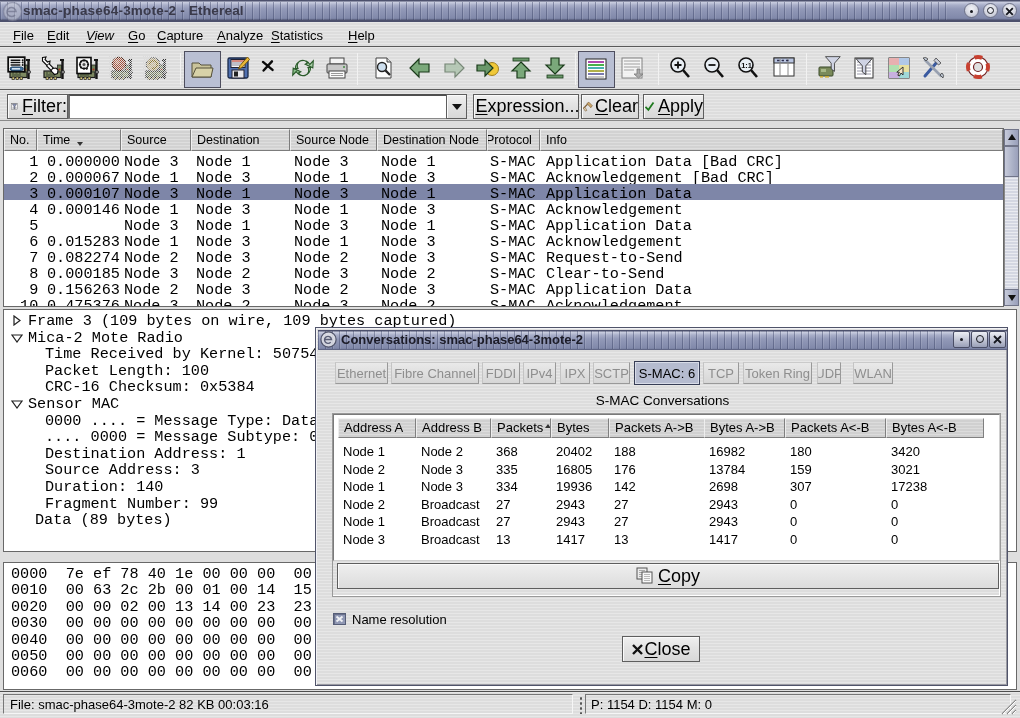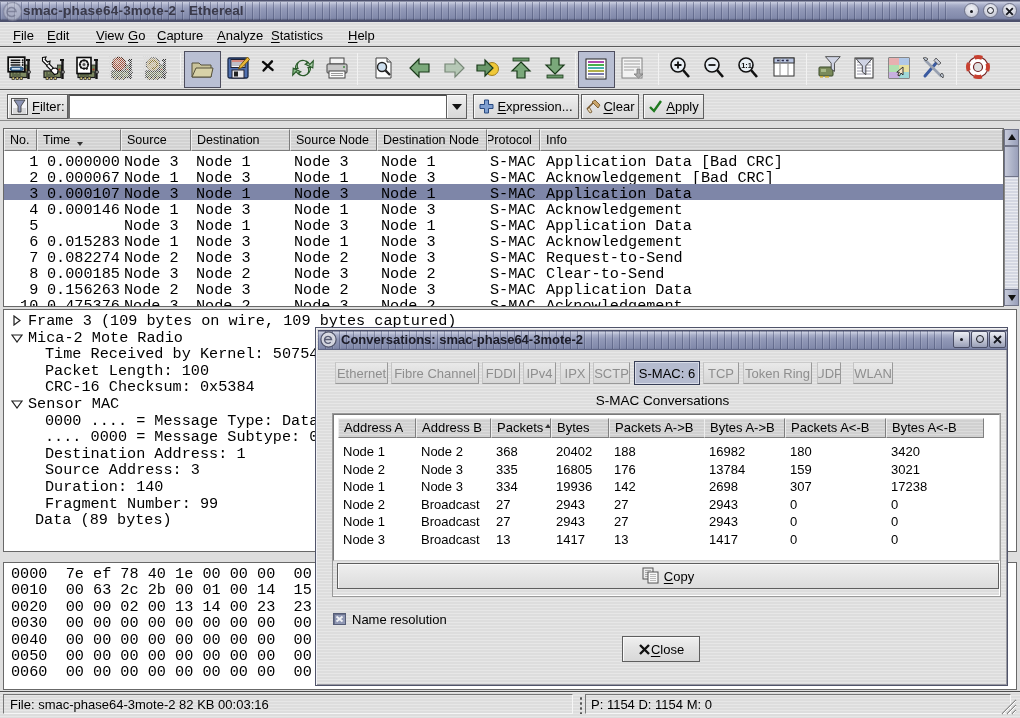--- a/index.html
+++ b/index.html
@@ -6,21 +6,21 @@
 html,body { width:1020px; height:718px; overflow:hidden; }
 body { font-family:"Liberation Sans", sans-serif; background:#dedede; position:relative; }
 .abs { position:absolute; }
 .tex { background-image: repeating-linear-gradient(180deg, #e7e7e7 0 1px, #dddddd 1px 3px); background-color:#dfdfdf; }
 .mono { font-family:"Liberation Mono", monospace; font-size:15.2px; white-space:pre; color:#000; }
 .u { text-decoration:underline; text-underline-offset:2px; }
 .sans13 { font-size:13px; color:#000; }
 .stripes { background-image: repeating-linear-gradient(90deg, rgba(44,52,88,0.38) 0 1px, rgba(255,255,255,0.10) 1px 2px, rgba(0,0,0,0) 2px 7px); }
 .tbarbg { background: linear-gradient(180deg, #4c506c 0, #4c506c 1px, #ccd0e2 2px, #a9afc9 5px, #9299b8 9px, #8189aa 18px, #757d9e 19px, #4c506c 20px, #4c506c 100%); }
 .wbtn { position:absolute; border-radius:50%; background: radial-gradient(circle at 50% 38%, #f2f3f7 0%, #d8dae4 50%, #b4b8ca 100%); border:1px solid #6e7288; }
-.btn { position:absolute; background:linear-gradient(180deg,#f0f0f0 0,#e3e3e3 45%,#d8d8d8 100%); border:1px solid #5e5e5e; box-shadow: inset 1px 1px 0 #fafafa; font-size:13px; color:#000; display:flex; align-items:center; justify-content:center; white-space:nowrap; }
+.btn { position:absolute; background:linear-gradient(180deg,#f0f0f0 0,#e3e3e3 45%,#d8d8d8 100%); border:1px solid #5e5e5e; box-shadow: inset 1px 1px 0 #fafafa; font-size:18px; color:#000; display:flex; align-items:center; justify-content:center; white-space:nowrap; }
 .pane { position:absolute; background:#fff; border:1px solid #686868; }
 .hdrcell { position:absolute; top:0; height:22px; background-color:#d6d6d6; background-image: repeating-linear-gradient(180deg, #dedede 0 1px, #d2d2d2 1px 3px); border-top:1px solid #f4f4f4; border-left:1px solid #f0f0f0; border-right:1px solid #7c7c7c; border-bottom:1px solid #7c7c7c; font-size:12.5px; color:#000; line-height:20px; padding-left:5px; white-space:nowrap; overflow:hidden; }
 svg { display:block; }
 </style>
 </head>
 <body>
 <div class="abs tbarbg" style="left:0;top:0;width:1020px;height:22px;"></div>
 <div class="abs stripes" style="left:0;top:2px;width:952px;height:18px;"></div>
 <svg class="abs" style="left:2px;top:1px;" width="21" height="21" viewBox="0 0 21 21">
     <circle cx="10.5" cy="10.5" r="9" fill="rgba(210,212,222,0.45)" stroke="rgba(120,124,148,0.55)" stroke-width="1.5"></circle>
@@ -34,21 +34,21 @@
     <span style="display:block;width:7px;height:7px;border:1.6px solid #16181f;border-radius:50%;margin:2.5px auto 0;"></span>
   </div>
 <div class="wbtn" style="left:1002px;top:3px;width:15px;height:15px;">
     <svg width="13" height="13" style="margin:0.5px auto;">
       <path d="M3.2 3.2 L9.8 9.8 M9.8 3.2 L3.2 9.8" stroke="#16181f" stroke-width="1.8"></path>
     </svg>
   </div>
 <div class="abs tex" style="left:0;top:22px;width:1020px;height:25px;border-bottom:1px solid #5a5a5a;"></div>
 <div class="abs sans13" style="left:13px;top:28px;"><span class="u">F</span>ile</div>
 <div class="abs sans13" style="left:47px;top:28px;"><span class="u">E</span>dit</div>
-<div class="abs sans13" style="left:96px;top:28px;"><span class="u">V</span>iew</div>
+<div class="abs sans13" style="left:86px;top:28px;font-style:italic;"><span class="u">V</span>iew</div>
 <div class="abs sans13" style="left:128px;top:28px;"><span class="u">G</span>o</div>
 <div class="abs sans13" style="left:157px;top:28px;"><span class="u">C</span>apture</div>
 <div class="abs sans13" style="left:217px;top:28px;"><span class="u">A</span>nalyze</div>
 <div class="abs sans13" style="left:271px;top:28px;"><span class="u">S</span>tatistics</div>
 <div class="abs sans13" style="left:348px;top:28px;"><span class="u">H</span>elp</div>
 <div class="abs tex" style="left:0;top:47px;width:1020px;height:43px;border-bottom:1px solid #5a5a5a;"></div>
 <svg class="abs" style="left:7px;top:56px;" width="24" height="24" viewBox="0 0 24 24">
     <defs>
       <pattern id="dth" width="2" height="2" patternUnits="userSpaceOnUse">
         <rect width="1" height="1" x="0" y="0" fill="#dcdcdc"></rect>

